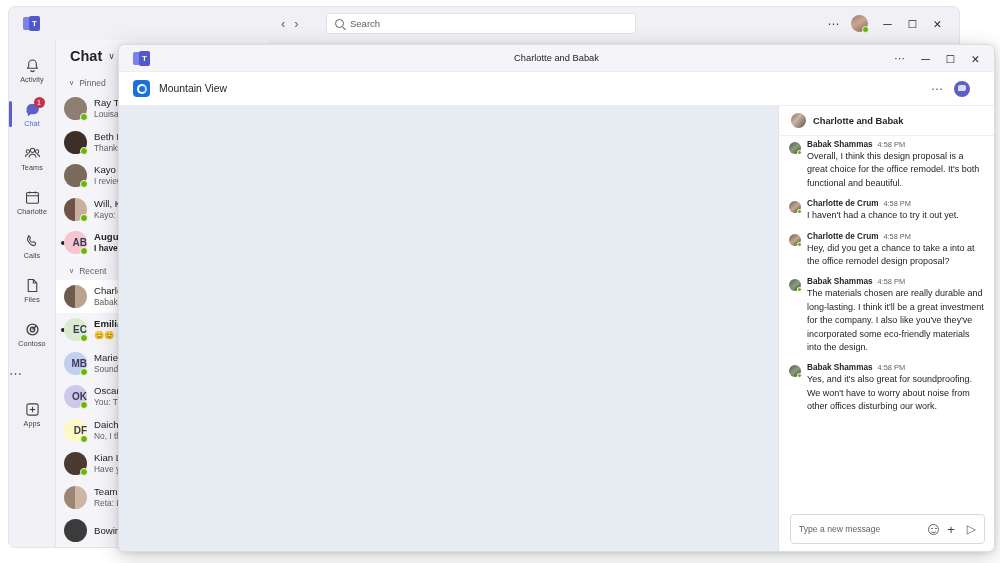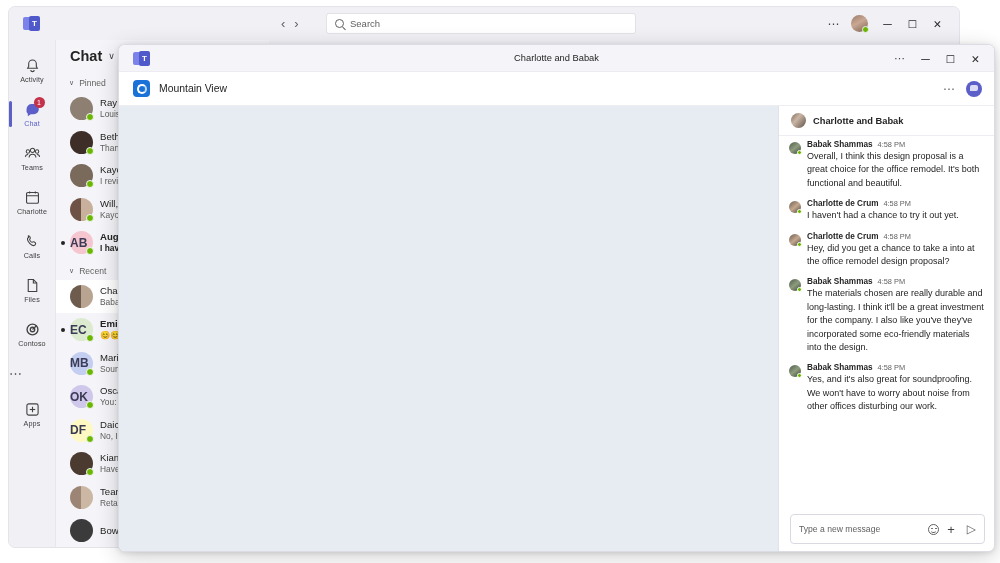--- a/index.html
+++ b/index.html
@@ -130,23 +130,23 @@
   .chat-item {
     height:33.5px; display:flex; align-items:center; padding-left:4px;
     position:relative;
   }
   .chat-item.selected { background:#ffffff; }
   .unread-dot {
     width:4px; height:4px; border-radius:50%; background:#242424;
     position:absolute; left:5px; top:15px;
   }
   .av {
-    width:23px; height:23px; border-radius:50%; margin-left:10px; flex:none;
-    position:relative; font-size:12px; font-weight:600; color:#3b3b56;
-    display:flex; align-items:center; justify-content:flex-start;
+    width:23px; height:23px; border-radius:50%; margin-left:4px; flex:none;
+    position:relative; font-size:10px; font-weight:600; color:#3b3b56;
+    display:flex; align-items:center; justify-content:flex-end;
   }
   .av .pr {
     position:absolute; right:-1px; bottom:-1px; width:8px; height:8px;
     border-radius:50%; background:#6bb700; border:1.5px solid #f5f5f9;
   }
   .ci-text { margin-left:7px; overflow:hidden; white-space:nowrap; }
   .ci-name { font-size:9.6px; color:#242424; line-height:12px; }
   .ci-prev { font-size:8.4px; color:#616161; line-height:11px; }
   .chat-item.unread .ci-name { font-weight:700; }
   .chat-item.unread .ci-prev { font-weight:700; color:#242424; }
@@ -170,21 +170,21 @@
     position:absolute; left:0; right:0; text-align:center;
     font-size:9.3px; color:#242424;
   }
   .inner-rightctl {
     position:absolute; right:6px; top:0; height:27px;
     display:flex; align-items:center;
   }
   .inner-rightctl .ctl-dots { color:#424242; font-size:11px; }
   .inner-appbar {
     height:34px; background:#ffffff; display:flex; align-items:center;
-    padding:0 12px 0 14px; border-bottom:1px solid #ededf2;
+    padding:0 24px 0 14px; border-bottom:1px solid #ededf2;
   }
   .appicon {
     width:17px; height:17px; border-radius:4px;
     background:#1a72d8; display:flex; align-items:center; justify-content:center;
     flex:none;
   }
   .appicon .ring {
     width:10px; height:10px; border-radius:50%;
     border:2px solid #ffffff; border-right-color:#bcd8f5;
   }

